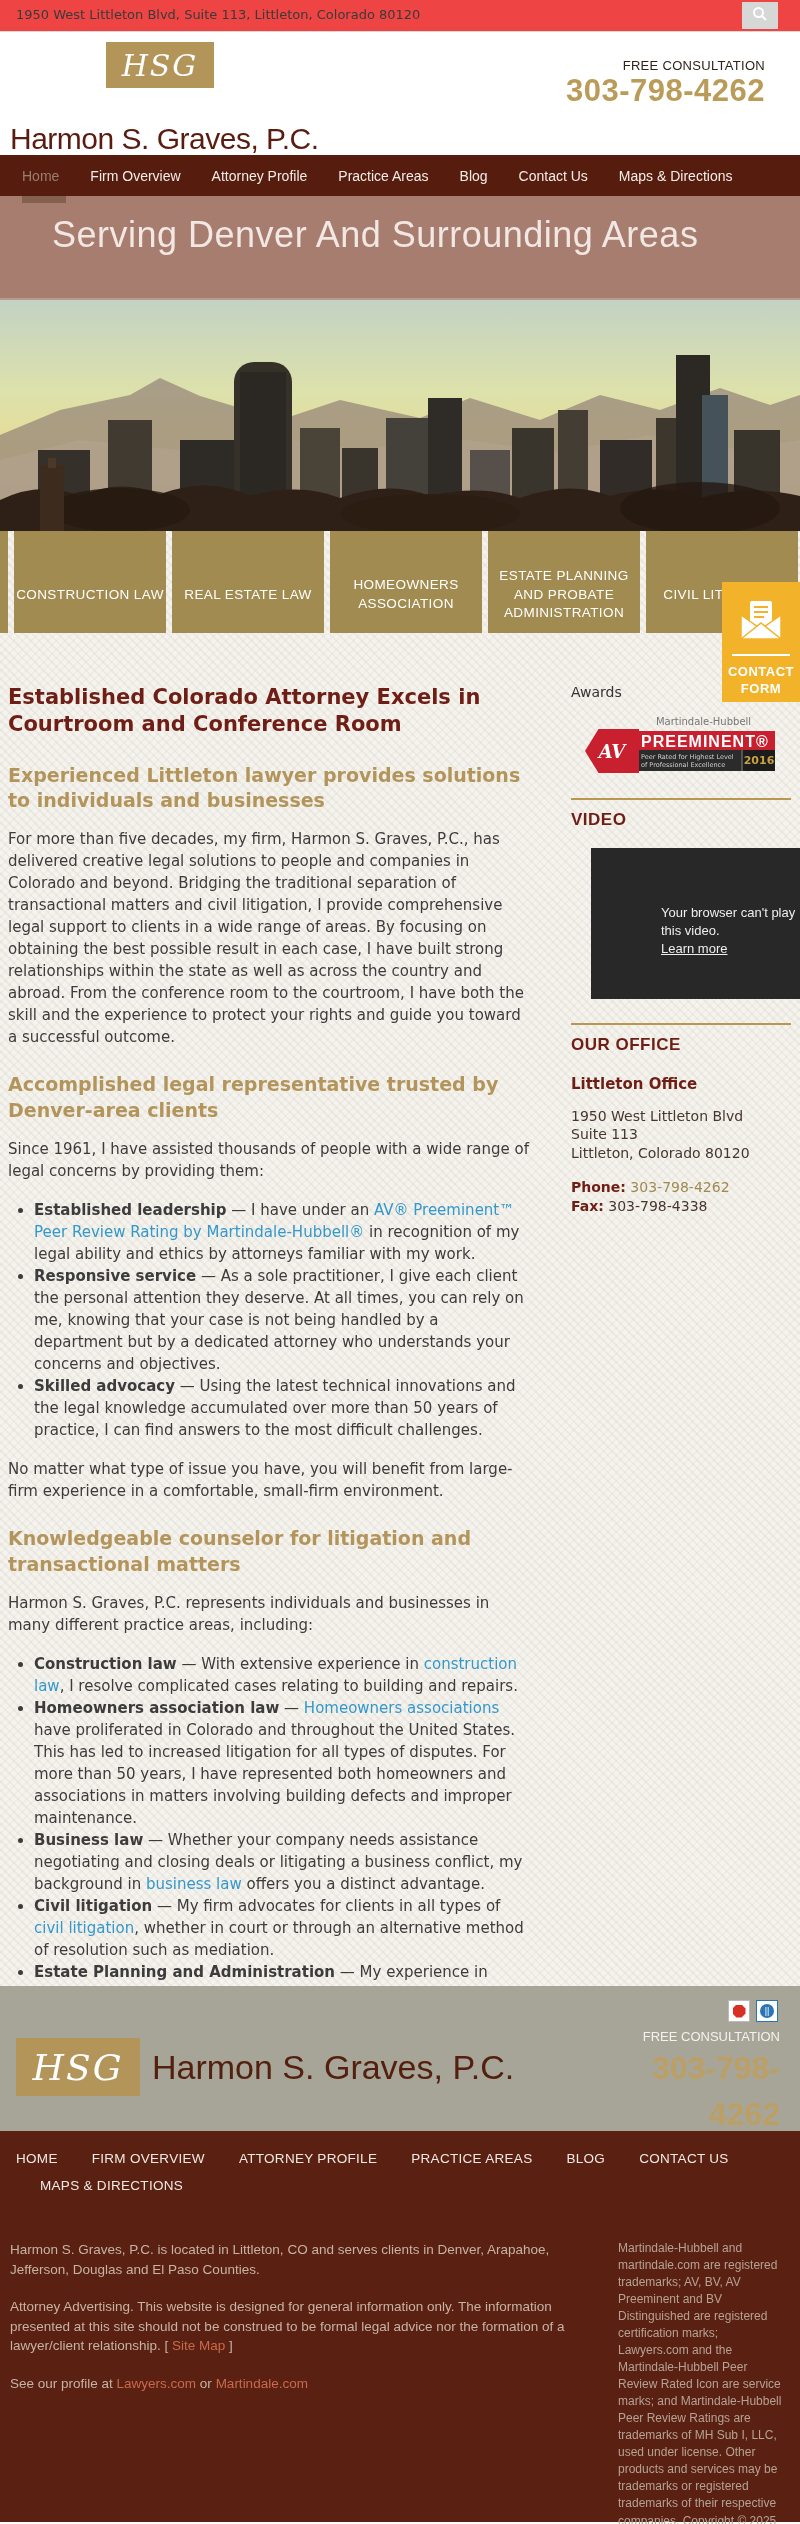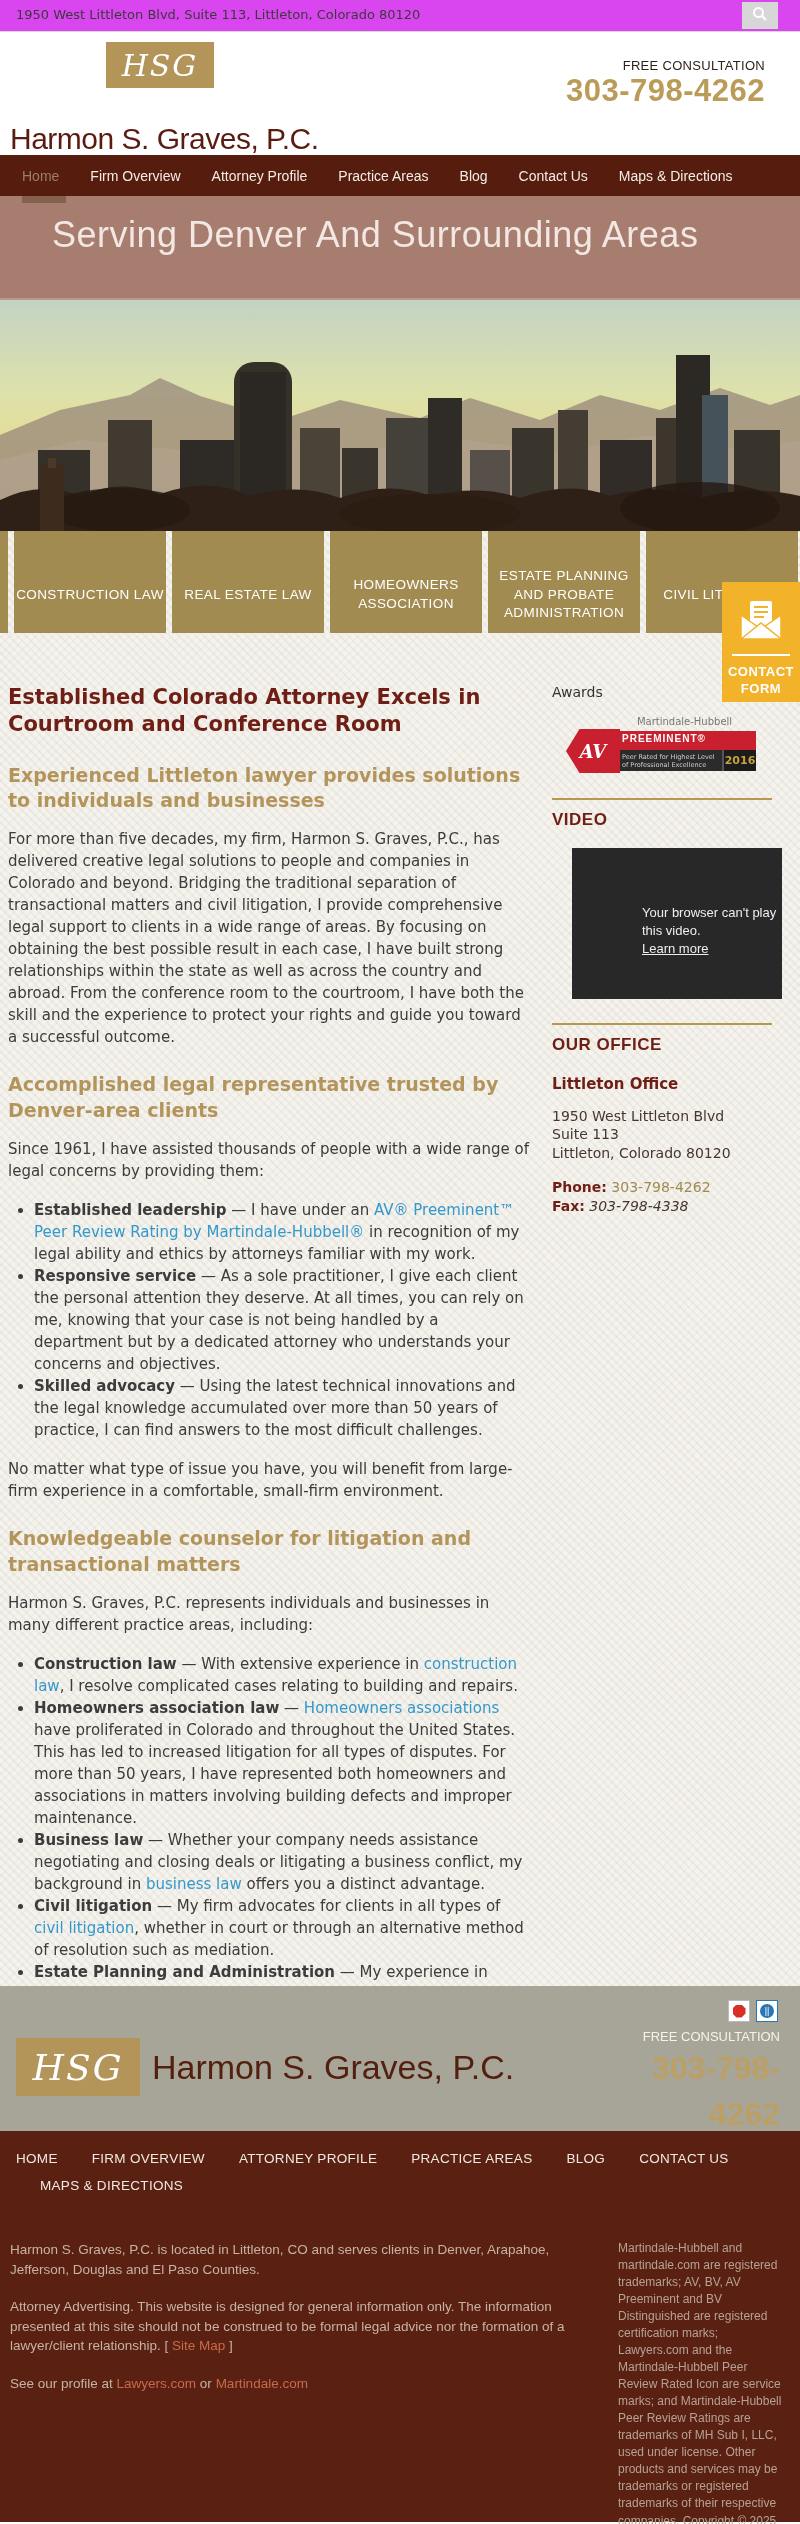--- a/index.html
+++ b/index.html
@@ -9,21 +9,21 @@
     background:#ffffff; color:#3c3c3c;
     position:relative; width:800px; height:2524px; overflow:hidden;
   }
   .tex {
     background-color:#f5f3ee;
     background-image:
       repeating-linear-gradient(45deg, rgba(210,205,195,.25) 0 2px, transparent 2px 6px),
       repeating-linear-gradient(-45deg, rgba(225,220,210,.25) 0 2px, transparent 2px 6px);
   }
   
-  .topbar { height:32px; background:#d946ef; border-bottom:1px solid #d9d9d9; position:relative; }
+  .topbar { height:32px; background:#ef4444; border-bottom:1px solid #d9d9d9; position:relative; }
   .topbar .addr { position:absolute; left:16px; top:7px; font-size:13px; color:#3a3a3a; }
   .search-btn { position:absolute; right:22px; top:2px; width:36px; height:27px; background:#d7d7d7; border:none; cursor:pointer; display:flex; align-items:center; justify-content:center; }
   
   .header { height:123px; background:#fff; position:relative; }
   .logo-box { position:absolute; left:106px; top:10px; width:108px; height:46px; background:#b3955a; color:#fff; display:flex; align-items:center; justify-content:center; font-family:"DejaVu Serif", serif; font-style:italic; font-size:30px; letter-spacing:2px; }
   .firm-name { position:absolute; left:10px; top:90px; font-family:"Liberation Sans", sans-serif; color:#5a1c10; font-size:30px; font-weight:400; letter-spacing:-0.5px; }
   .hdr-right { position:absolute; right:35px; top:26px; text-align:right; }
   .free-consult { font-size:13px; color:#2f241c; letter-spacing:0.3px; font-family:"Liberation Sans", sans-serif; }
   .hdr-phone { font-size:31px; font-weight:bold; color:#bb9b58; font-family:"Liberation Sans", sans-serif; letter-spacing:0.5px; }
   
@@ -48,40 +48,40 @@
   
   .mainwrap { height:1353px; overflow:hidden; display:flex; padding:51px 10px 0 8px; }
   .maincol { width:524px; flex:0 0 524px; }
   .maincol h1 { font-size:21px; color:#6e1e14; font-weight:bold; line-height:1.3; margin-bottom:18px; }
   .maincol h2.gold { font-size:19px; color:#b3955c; font-weight:bold; line-height:1.35; margin:24px 0 14px 0; }
   .maincol p { font-size:15px; line-height:1.47; color:#3c3c3c; margin-bottom:17px; }
   .maincol ul { margin:0 0 17px 26px; }
   .maincol li { font-size:15px; line-height:1.47; color:#3c3c3c; }
   .maincol a, .sidebar a.gold-link { color:#3498cb; text-decoration:none; }
   
-  .sidebar { margin-left:20px; width:225px; flex:0 0 225px; font-family:"DejaVu Sans", sans-serif; }
+  .sidebar { margin-left:39px; width:225px; flex:0 0 225px; font-family:"DejaVu Sans", sans-serif; }
   .awards-label { font-size:14px; color:#333; margin-bottom:16px; }
   .badge-brand { font-size:10px; color:#777; text-align:center; margin:0 0 1px 40px; }
   .av-badge { position:relative; width:190px; height:46px; margin-left:14px; }
   .av-hex { position:absolute; left:0; top:1px; width:54px; height:44px; background:#c8202f; clip-path:polygon(25% 0, 100% 0, 100% 100%, 25% 100%, 0 50%); display:flex; align-items:center; justify-content:center; color:#fff; font-family:"DejaVu Serif", serif; font-style:italic; font-weight:bold; font-size:18px; z-index:2; }
   .av-right { position:absolute; left:46px; top:3px; width:144px; height:40px; }
-  .av-top { height:19px; background:#c8202f; color:#fff; font-family:"Liberation Sans", sans-serif; font-weight:bold; font-size:10px; letter-spacing:1px; padding:2px 0 16px 10px; }
+  .av-top { height:19px; background:#c8202f; color:#fff; font-family:"Liberation Sans", sans-serif; font-weight:bold; font-size:16px; letter-spacing:1px; padding:2px 0 16px 10px; }
   .av-bottom { height:21px; background:#2b2b2b; display:flex; }
   .av-tagline { color:#cfcfcf; font-size:6.5px; line-height:1.3; padding:3px 0 0 10px; flex:1; }
   .av-year { width:34px; background:#1c1c1c; border-left:2px solid #555; color:#c9a23f; font-size:11px; font-weight:bold; display:flex; align-items:center; justify-content:center; }
   .side-divider { height:2px; background:#b8974e; margin:24px 0 10px 0; width:220px; }
   .side-h { font-family:"Liberation Sans", sans-serif; font-weight:bold; font-size:17px; color:#6e1e14; letter-spacing:0.5px; margin-bottom:14px; }
   .video-box { width:210px; height:151px; background:#282828; margin-left:20px; margin-top:18px; color:#eee; font-size:13px; padding:56px 0 0 70px; font-family:"Liberation Sans", sans-serif; line-height:1.4; }
   .video-box a { color:#eee; text-decoration:underline; }
   .office-name { font-weight:bold; color:#6e1e14; font-size:15px; margin:20px 0 14px 0; }
   .office-addr { font-size:14px; color:#46362e; line-height:1.32; }
   .office-contact { margin-top:16px; font-size:14px; line-height:1.35; }
   .office-contact .lab { font-weight:bold; color:#6e1e14; }
   .office-contact .phone-val { color:#a08a52; }
-  .office-contact .fax-val { color:#46362e;font-style:italic; }
+  .office-contact .fax-val { color:#46362e; }
   
   .fband { height:145px; background:#a7a598; position:relative; }
   .social { position:absolute; right:22px; top:14px; display:flex; gap:6px; }
   .social .sq { width:22px; height:22px; background:#fff; border:1px solid #bbb; display:flex; align-items:center; justify-content:center; cursor:pointer; }
   .sq .red-glyph { width:13px; height:13px; background:#d93025; clip-path:polygon(30% 0,70% 0,100% 30%,100% 70%,70% 100%,30% 100%,0 70%,0 30%); }
   .sq.blue { border:1px solid #2a76b5; }
   .sq .blue-glyph { width:14px; height:14px; border-radius:50%; background:#2a76b5; color:#fff; font-size:9px; line-height:14px; text-align:center; font-family:"Liberation Sans", sans-serif; }
   .fband .logo-box2 { position:absolute; left:16px; top:52px; width:124px; height:58px; background:#b3955a; color:#fff; display:flex; align-items:center; justify-content:center; font-family:"DejaVu Serif", serif; font-style:italic; font-size:36px; letter-spacing:2px; }
   .fband .fname { position:absolute; left:152px; top:62px; font-family:"Liberation Sans", sans-serif; font-size:34px; color:#53200f; }
   .fband .fright { position:absolute; right:20px; top:42px; text-align:right; }

